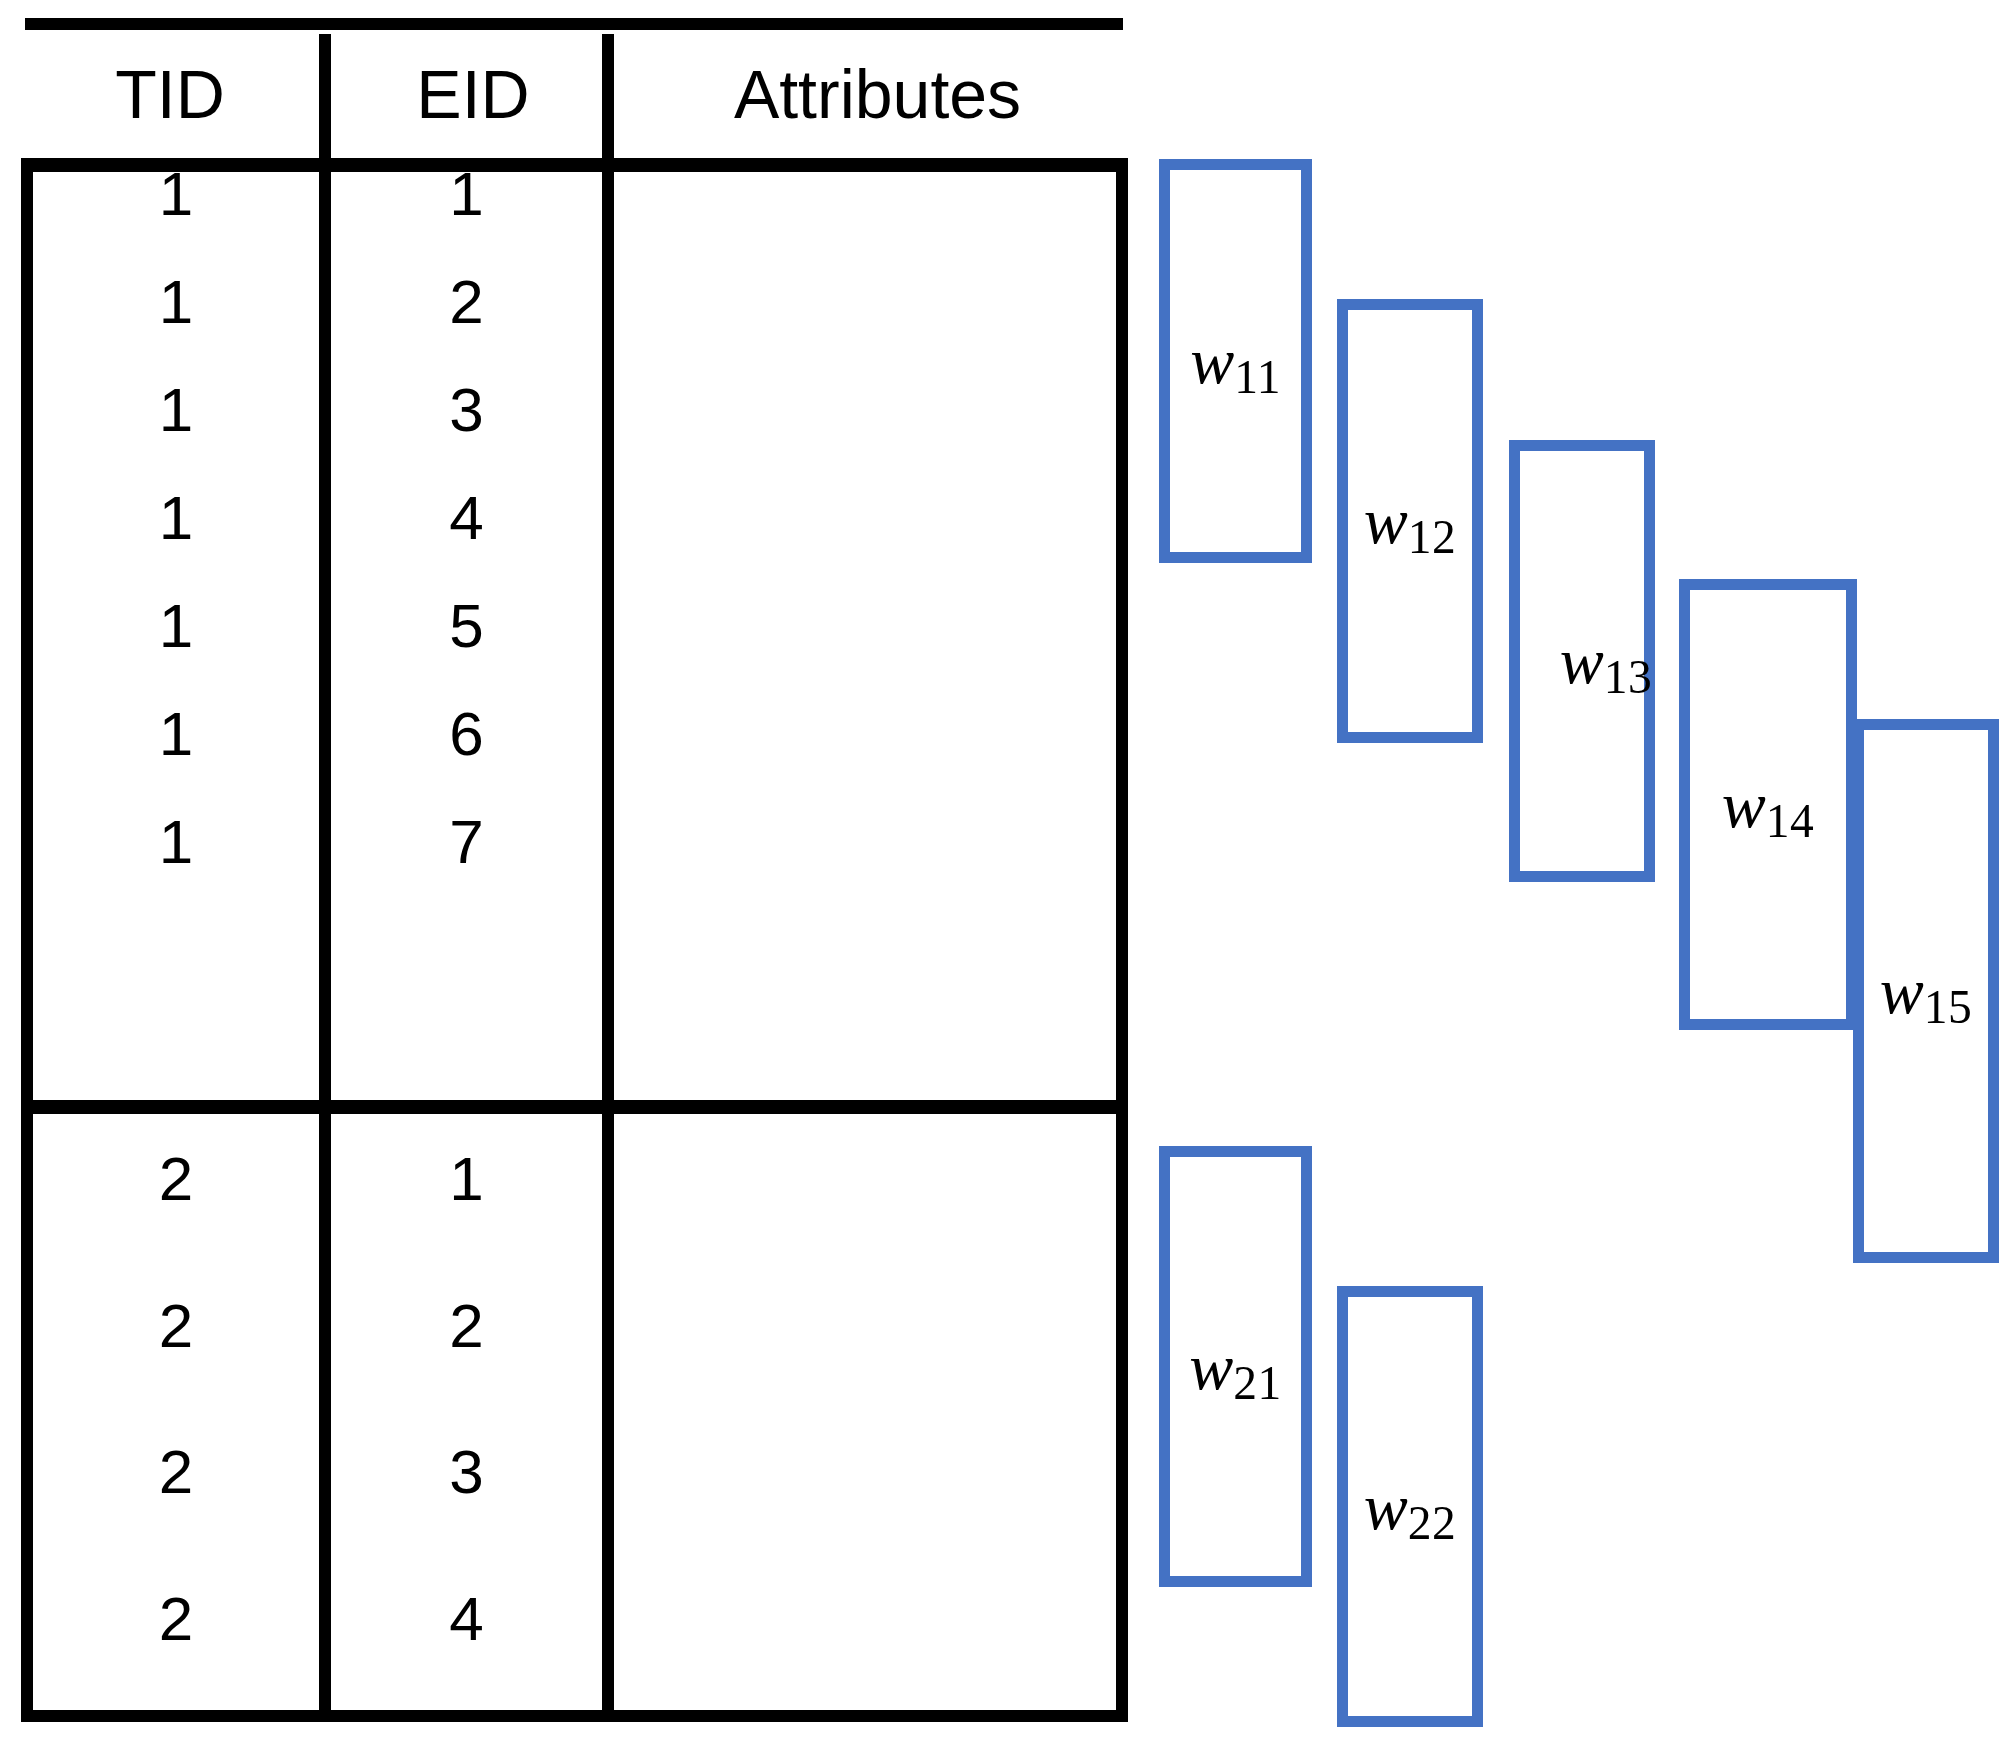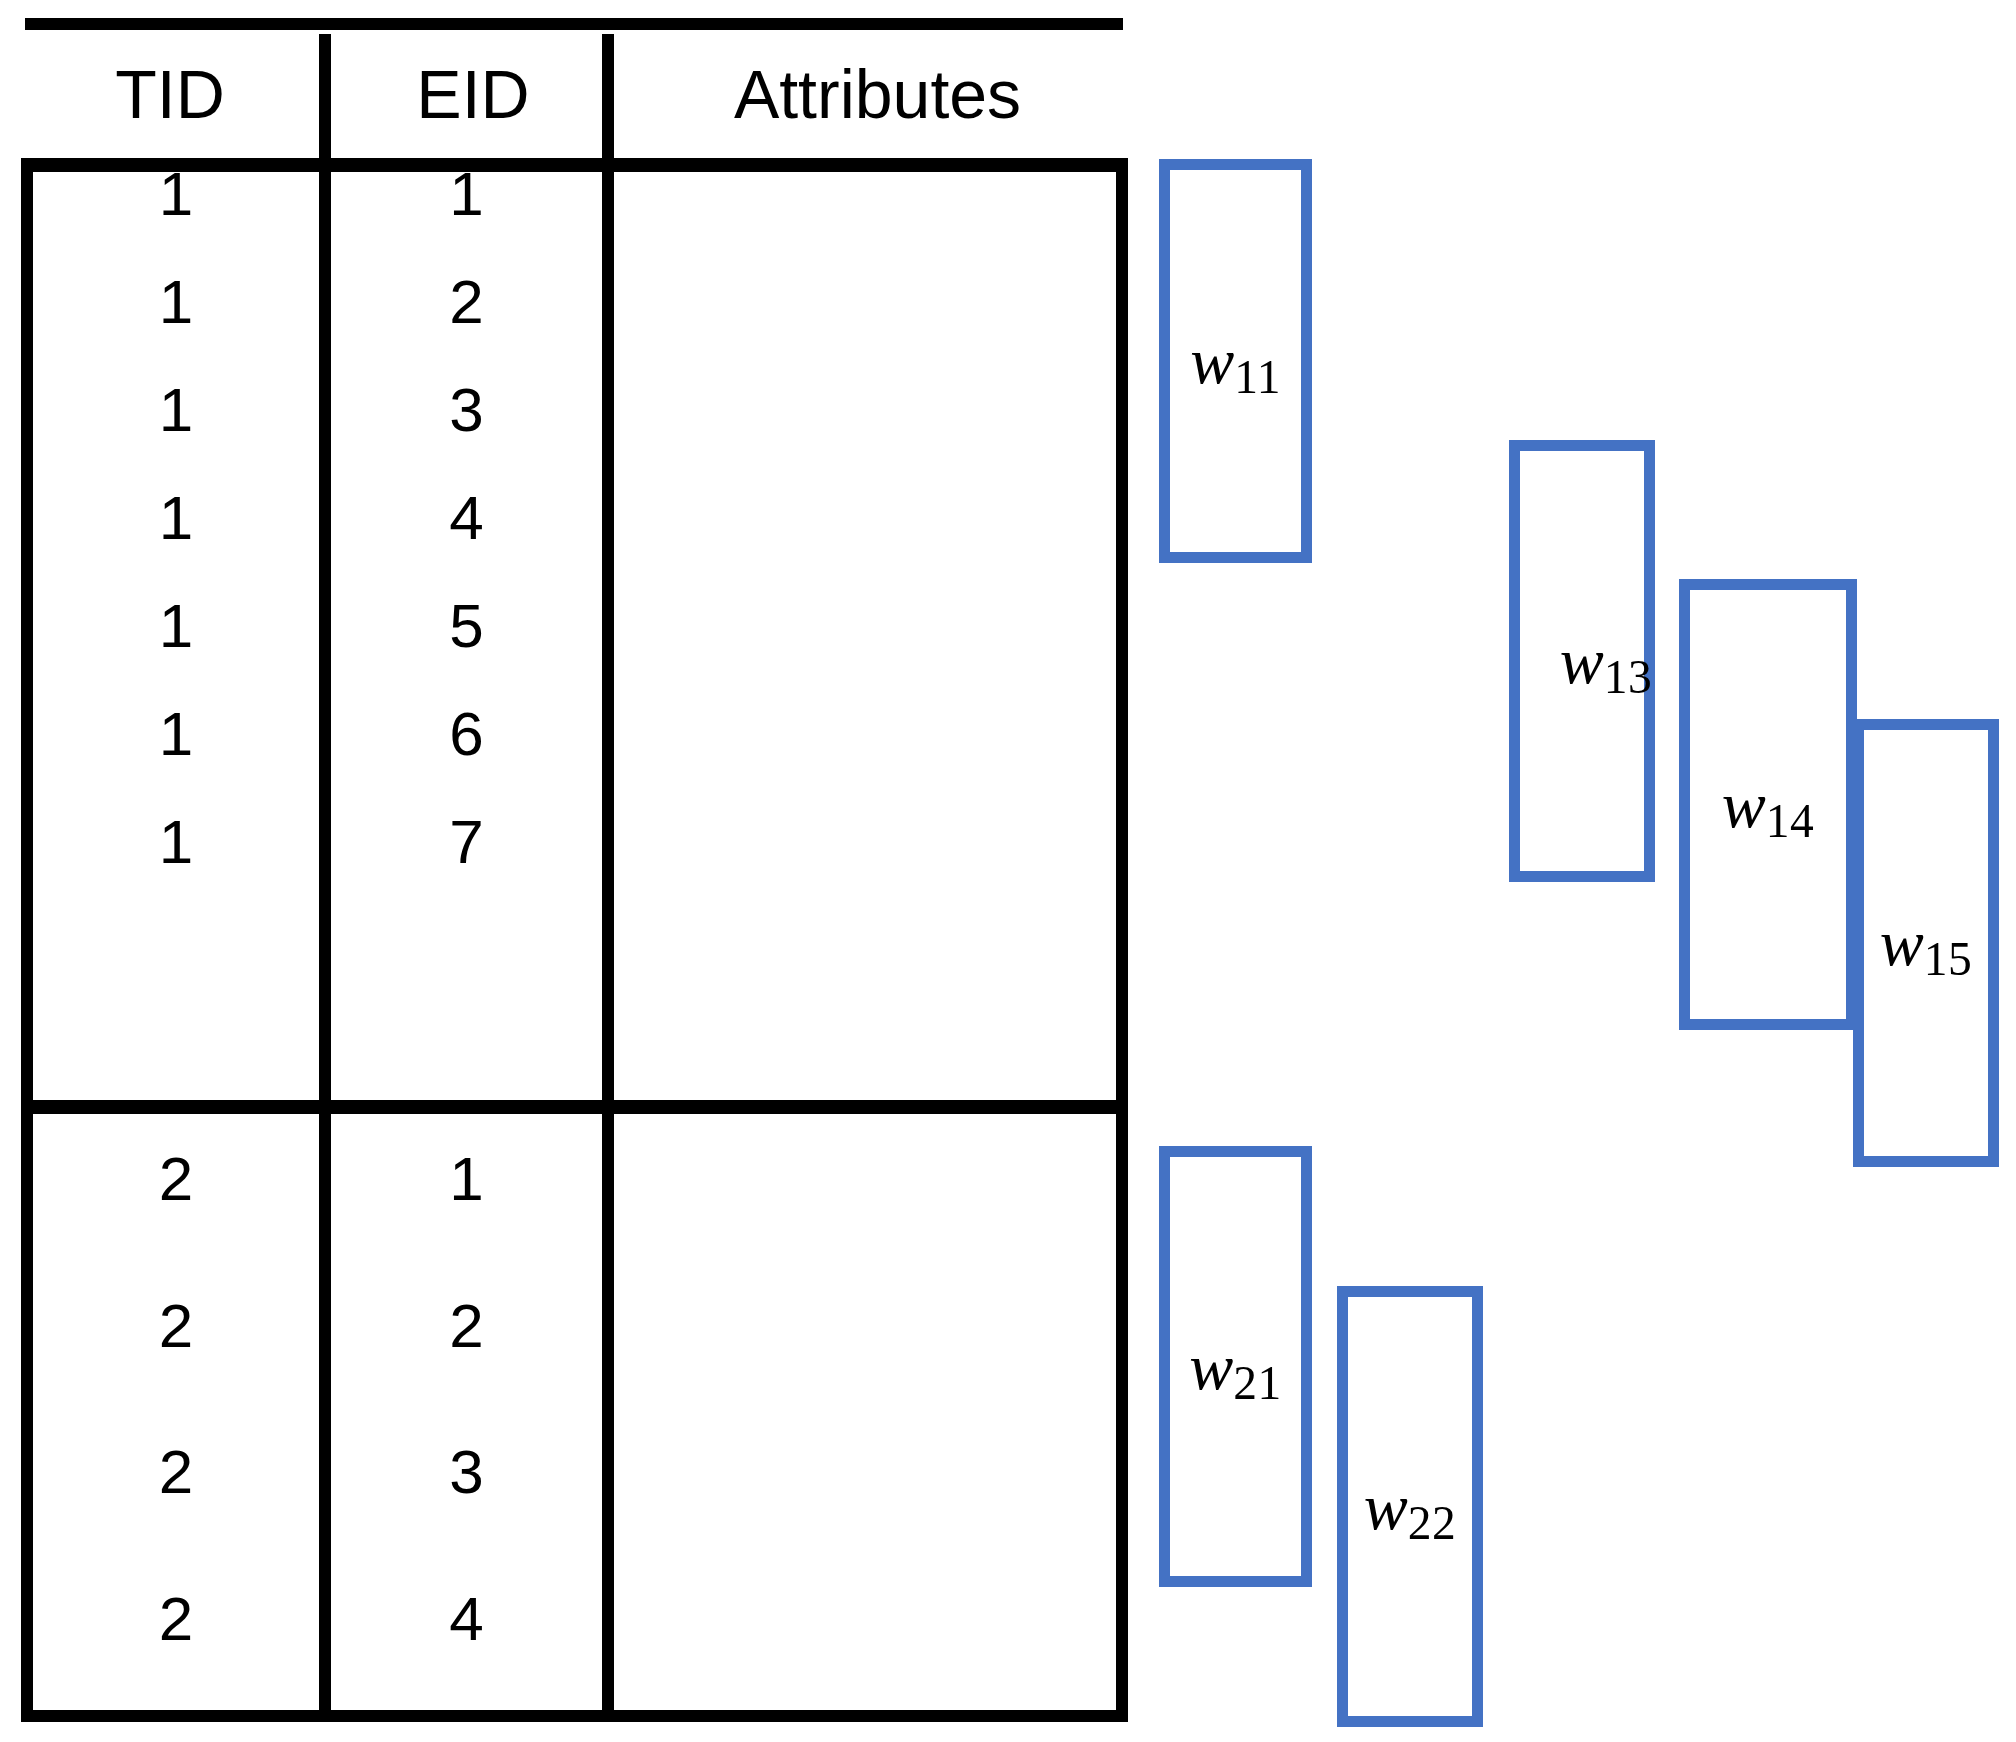--- a/index.html
+++ b/index.html
@@ -210,30 +210,33 @@
 
     <div class="cell cell-tid" style="top:1565px; height:108px;">2</div>
     <div class="cell cell-eid" style="top:1565px; height:108px;">4</div>
 
   </div>
 
   <div class="wbox" style="left:1159px; top:159px; width:153px; height:404px;">
     <span class="wlabel"><span>w</span><sub>11</sub></span>
   </div>
 
+  <div class="wbox" style="left:1337px; top:299px; width:146px; height:444px;">
+    <span class="wlabel"><span>w</span><sub>12</sub></span>
+  </div>
 
   <div class="wbox" style="left:1509px; top:440px; width:146px; height:442px;padding-left:48px;">
     <span class="wlabel"><span>w</span><sub>13</sub></span>
   </div>
 
   <div class="wbox" style="left:1679px; top:579px; width:178px; height:451px;align-items:center;">
     <span class="wlabel"><span>w</span><sub>14</sub></span>
   </div>
 
-  <div class="wbox" style="left:1853px; top:719px; width:146px; height:448px;">
+  <div class="wbox" style="left:1853px; top:719px; width:146px; height:544px;">
     <span class="wlabel"><span>w</span><sub>15</sub></span>
   </div>
 
   <div class="wbox" style="left:1159px; top:1146px; width:153px; height:441px;">
     <span class="wlabel"><span>w</span><sub>21</sub></span>
   </div>
 
   <div class="wbox" style="left:1337px; top:1286px; width:146px; height:441px;">
     <span class="wlabel"><span>w</span><sub>22</sub></span>
   </div>

